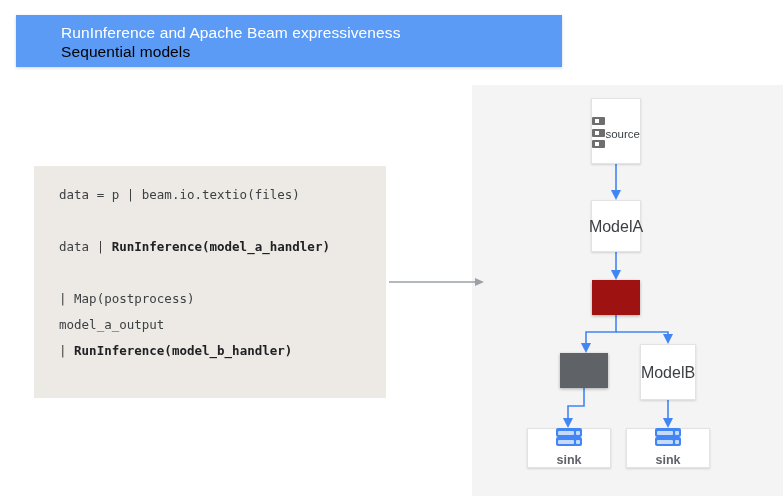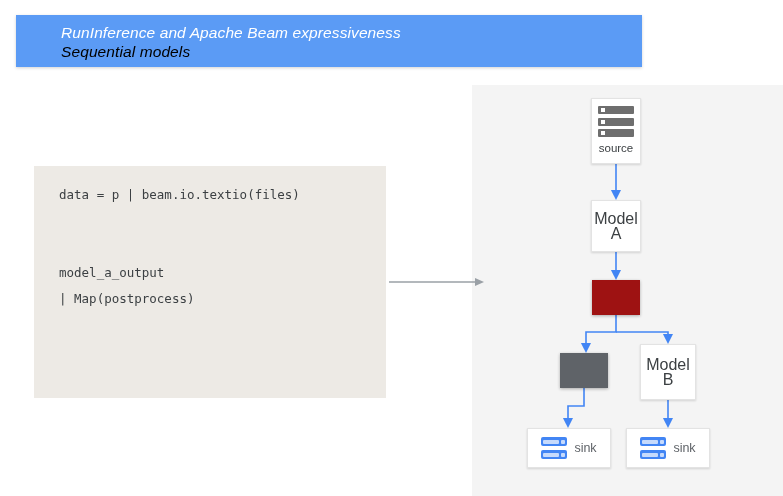--- a/index.html
+++ b/index.html
@@ -13,27 +13,26 @@
     font-family: "Liberation Sans", sans-serif;
     overflow: hidden;
     position: relative;
   }
 
   
   #title-banner {
     position: absolute;
     left: 16px;
     top: 15px;
-    width: 626px;
+    width: 546px;
     height: 52px;
     background: #5b9bf5;
     box-shadow: 0 1px 3px rgba(0,0,0,0.18);
     box-sizing: border-box;
     padding: 8px 4px 0 45px;
-    font-style: italic;
   }
   #title-banner .line {
     color: #ffffff;
     font-size: 15.5px;
     line-height: 19px;
     letter-spacing: 0.1px;
     white-space: nowrap;
   }
   #title-banner .line.sub {
     color: #000000;
@@ -87,21 +86,21 @@
   
   .node {
     position: absolute;
     box-sizing: border-box;
   }
   .white-node {
     background: #ffffff;
     border: 1px solid #e3e3e3;
     box-shadow: 0 1px 2px rgba(0,0,0,0.14);
     display: flex;
-    flex-direction: column;
+    flex-direction: row;
     align-items: center;
     justify-content: center;
   }
   .node-label {
     font-size: 16px;
     color: #3c4043;
     line-height: 15px;
     text-align: center;
   }
 
@@ -172,22 +171,23 @@
     width: 48px;
     height: 35px;
     background: #5f6368;
     box-shadow: 0 1px 3px rgba(0,0,0,0.3);
   }
 
   
   .sink-node {
     width: 84px;
     height: 40px;
-    flex-direction: row;
+    flex-direction: column;
     gap: 7px;
+    font-weight: bold;
   }
   #node-sink-1 { left: 527px; top: 428px; }
   #node-sink-2 { left: 626px; top: 428px; }
   .sink-icon {
     width: 26px;
     height: 22px;
     display: flex;
     flex-direction: column;
     justify-content: space-between;
   }
@@ -233,23 +233,25 @@
 <div id="title-banner">
   <div class="line">RunInference and Apache Beam expressiveness</div>
   <div class="line sub">Sequential models</div>
 </div>
 
 <div id="diagram-panel"></div>
 
 <div id="code-block">
   <div class="code-line"><span>data = p | beam.io.textio(files)</span></div>
   <div class="spacer"></div>
+  <div class="code-line"><span>data | </span><span class="bold">RunInference(model_a_handler)</span></div>
   <div class="spacer"></div>
+  <div class="code-line"><span>| Map(postprocess)</span></div>
   <div class="code-line"><span>model_a_output</span></div>
-  <div class="code-line"><span>| Map(postprocess)</span></div>
+  <div class="code-line"><span>| </span><span class="bold">RunInference(model_b_handler)</span></div>
 </div>
 
 <svg id="flow-arrow" viewBox="0 0 95 20">
   <line x1="0" y1="10" x2="88" y2="10" stroke="#9aa0a6" stroke-width="1.3"></line>
   <polygon points="95,10 86,6 86,14" fill="#9aa0a6"></polygon>
 </svg>
 
 <svg id="connectors">
   <defs>
     <marker id="ah" markerWidth="7" markerHeight="7" refX="3.2" refY="3.2" orient="auto">

